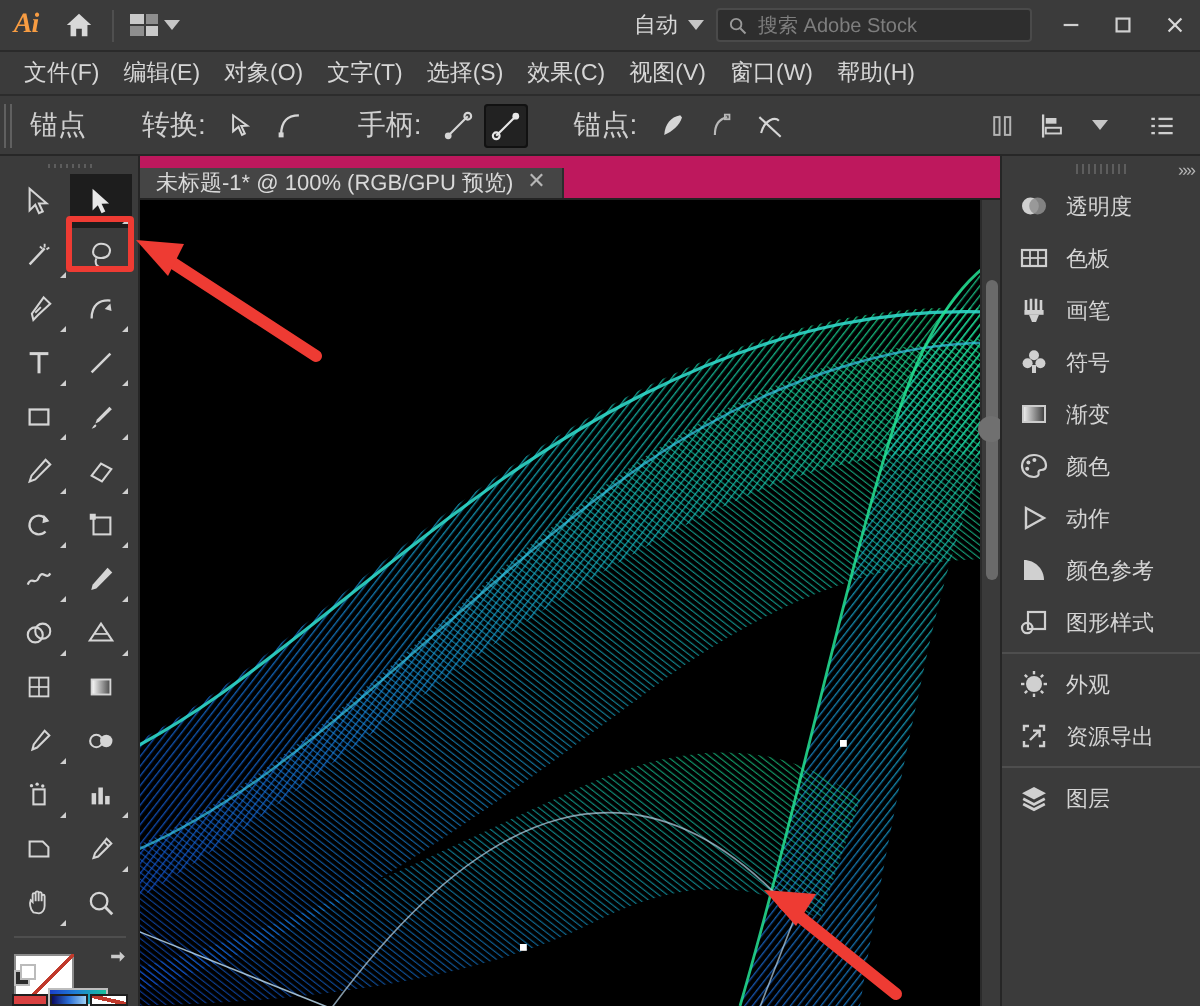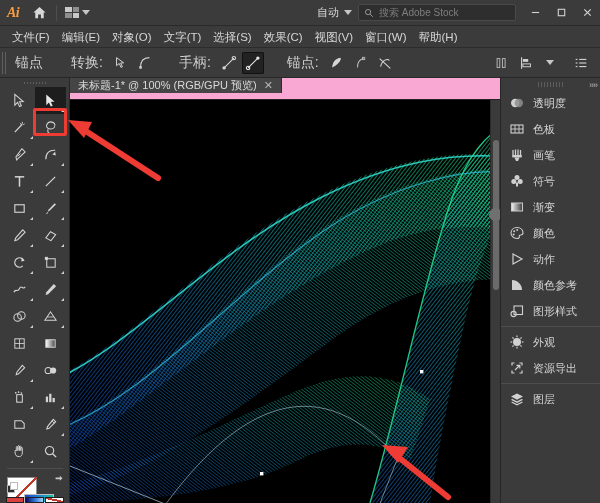--- a/index.html
+++ b/index.html
@@ -69,21 +69,21 @@
     color: #d2d2d2; border-radius: 2px; margin: 0 1px;
   }
   .ob-icon.active { background: #222; box-shadow: inset 0 0 0 1px #111; }
   .ob-gap { width: 16px; }
   .ob-gap-sm { width: 7px; }
   .ob-spacer { flex: 1; }
 
   
   .tabbar {
     position: absolute; left: 70px; top: 78px; width: 430px; height: 22px;
-    background: #f9a8d4; display: flex; align-items: flex-start; border-bottom: 1px solid #232323;
+    background: #be185d; display: flex; align-items: flex-end; border-bottom: 1px solid #232323;
   }
   .doc-tab {
     display: flex; align-items: center; gap: 7px; padding: 0 8px;
     background: #454545; color: #d9d9d9; font-size: 11px; white-space: nowrap;
     border-right: 1px solid #2c2c2c;
   }
   .tab-close { color: #b6b6b6; font-size: 11px; line-height: 1; }
 
   
   .toolbar {

